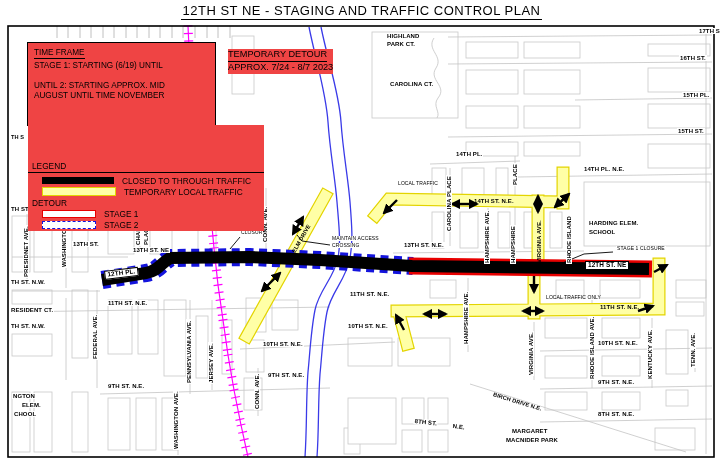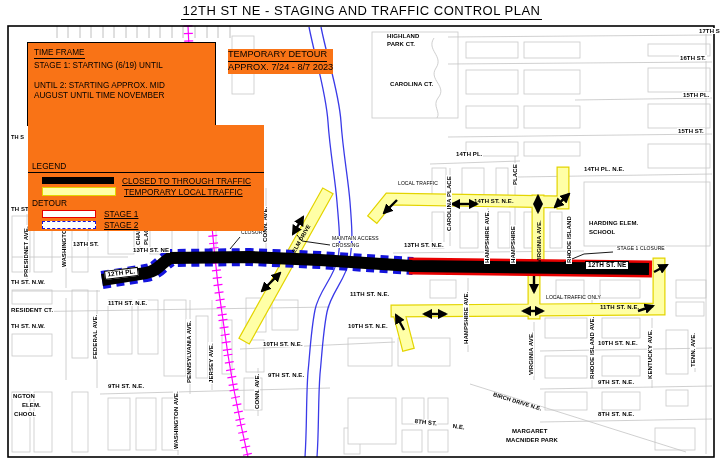--- a/index.html
+++ b/index.html
@@ -2,31 +2,31 @@
 <html><head>
 <meta charset="utf-8">
 <style>
   html,body{margin:0;padding:0;background:#fff;}
   #stage{position:relative;width:723px;height:465px;background:#fff;overflow:hidden;
          font-family:"Liberation Sans",sans-serif;color:#000;}
   #map-svg{position:absolute;left:0;top:0;}
   #title{position:absolute;left:0;top:3px;width:723px;text-align:center;
          font-size:13px;letter-spacing:.5px;}
   #title span{border-bottom:1.4px solid #000;padding:0 2px 1px 2px;}
-  .panel{position:absolute;background:#f97316;}
+  .panel{position:absolute;background:#ef4444;}
   #timeframe{left:27px;top:42px;width:175px;height:72px;border:1px solid #000;
              padding:5px 6px;font-size:8.2px;line-height:1.25;}
   #timeframe .hd{display:inline-block;border-bottom:1px solid #000;margin-bottom:2px;}
   #timeframe .gap{height:9px;}
   #detour-note{left:228px;top:49px;font-size:9.2px;line-height:1.3;}
   #detour-note .hd{display:inline-block;border-bottom:1px solid #000;}
   #legend{left:28px;top:125px;width:236px;font-size:8.3px;}
   #legend .hd{border-bottom:1.2px solid #000;padding:0 0 1px 4px;margin-bottom:3px;margin-top:36px;}
   .lgrow{display:flex;align-items:center;margin:1px 0 2px 14px;height:9px;}
-  .lgrow .lab{margin-left:8px;white-space:nowrap;text-decoration:underline;}
+  .lgrow .lab{margin-left:8px;white-space:nowrap;}
   .sw-closed{width:72px;height:7px;background:#000;}
   .sw-local{width:72px;height:7px;background:#ffffa6;border:1px solid #e3d400;}
   .sw-stage1{width:52px;height:6px;background:#fff;border:1.5px solid #e80000;}
   .sw-stage2{width:52px;height:6px;background:#fff;border:1.5px dashed #1414dd;}
   #lg-detour{margin:2px 0 1px 4px;}
   .ml{position:absolute;white-space:nowrap;line-height:1.05;padding:0 1px;
       background:#fff;transform-origin:0 0;letter-spacing:.1px;}
   .ml.boxed{border:1px solid #000;padding:0 2px;background:#fff;}
   #map-labels{position:absolute;left:0;top:0;width:723px;height:465px;}
 </style>

